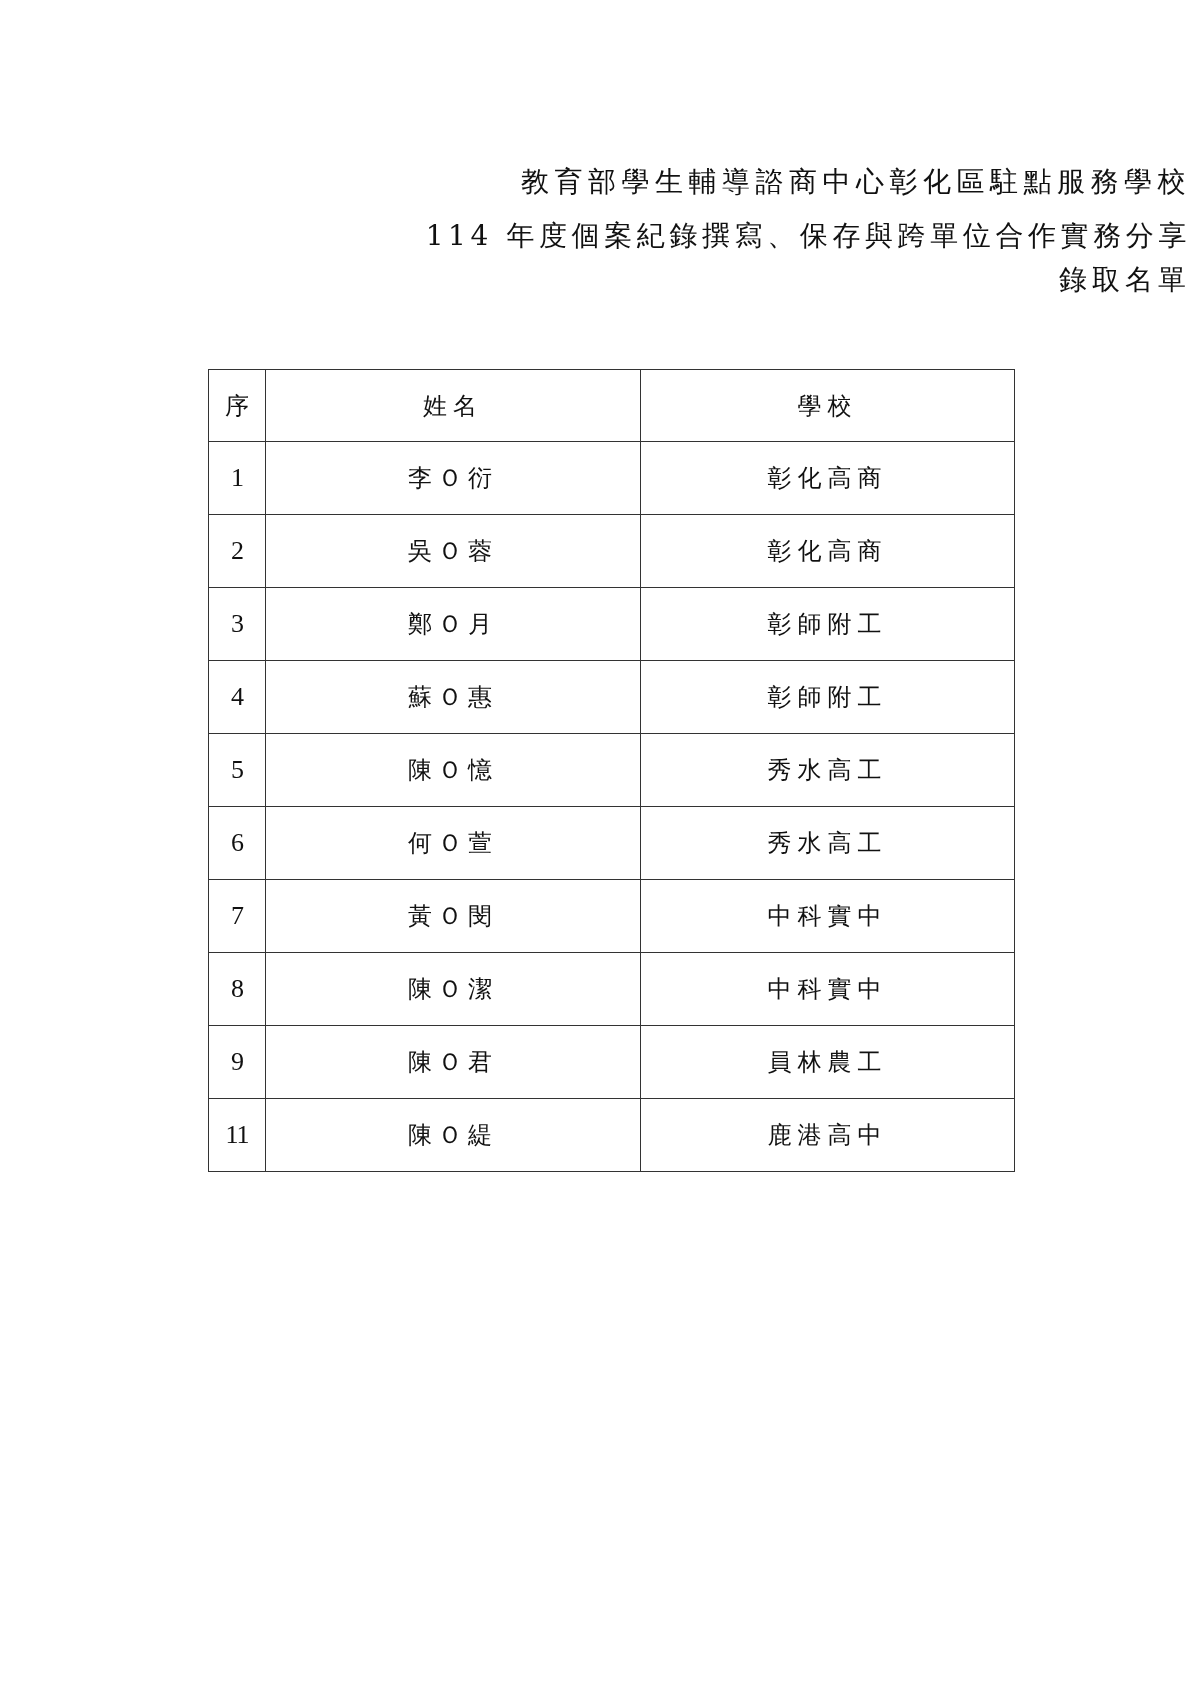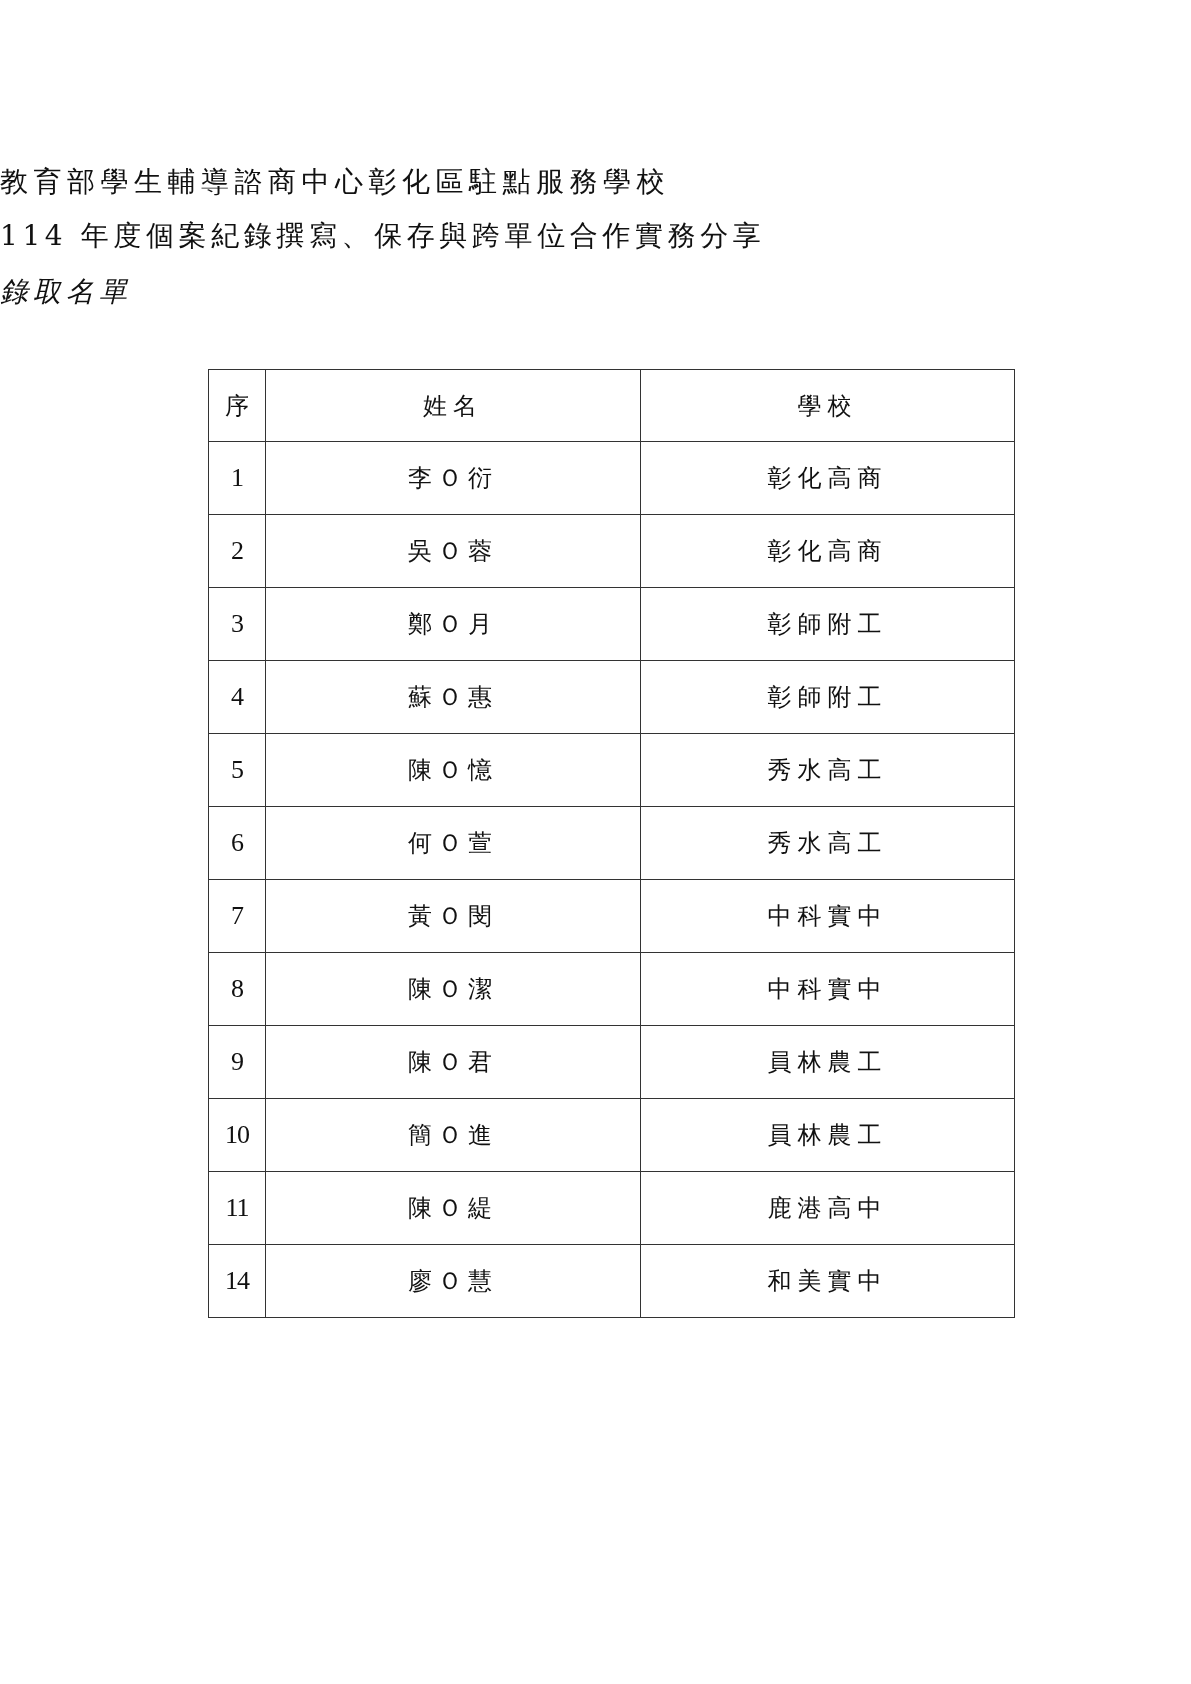--- a/index.html
+++ b/index.html
@@ -18,29 +18,29 @@
     .title-block {
       position: absolute;
       left: 0;
       top: 0;
       width: 1191px;
     }
     .title-line {
       position: absolute;
       left: 0;
       width: 1191px;
-      text-align: left;
+      text-align: right;
       font-size: 28px;
       line-height: 40px;
       letter-spacing: 5.5px;
       white-space: nowrap;
     }
     .title-line.l1 { top: 162px; }
     .title-line.l2 { top: 216px; letter-spacing: 4.6px; }
-    .title-line.l3 { top: 272px; letter-spacing: 5px; font-style: italic; }
+    .title-line.l3 { top: 260px; letter-spacing: 5px; }
 
     table.list {
       position: absolute;
       left: 208px;
       top: 369px;
       width: 806px;
       border-collapse: collapse;
       table-layout: fixed;
     }
     table.list col.c-no { width: 57px; }
@@ -131,28 +131,18 @@
       <td class="no">8</td>
       <td class="name">陳Ｏ潔</td>
       <td class="school">中科實中</td>
     </tr>
     <tr>
       <td class="no">9</td>
       <td class="name">陳Ｏ君</td>
       <td class="school">員林農工</td>
     </tr>
     <tr>
-      <td class="no">10</td>
-      <td class="name">簡Ｏ進</td>
-      <td class="school">員林農工</td>
-    </tr>
-    <tr>
       <td class="no">11</td>
       <td class="name">陳Ｏ緹</td>
       <td class="school">鹿港高中</td>
-    </tr>
-    <tr>
-      <td class="no">14</td>
-      <td class="name">廖Ｏ慧</td>
-      <td class="school">和美實中</td>
     </tr>
   </tbody>
 </table>
 
 </body></html>

